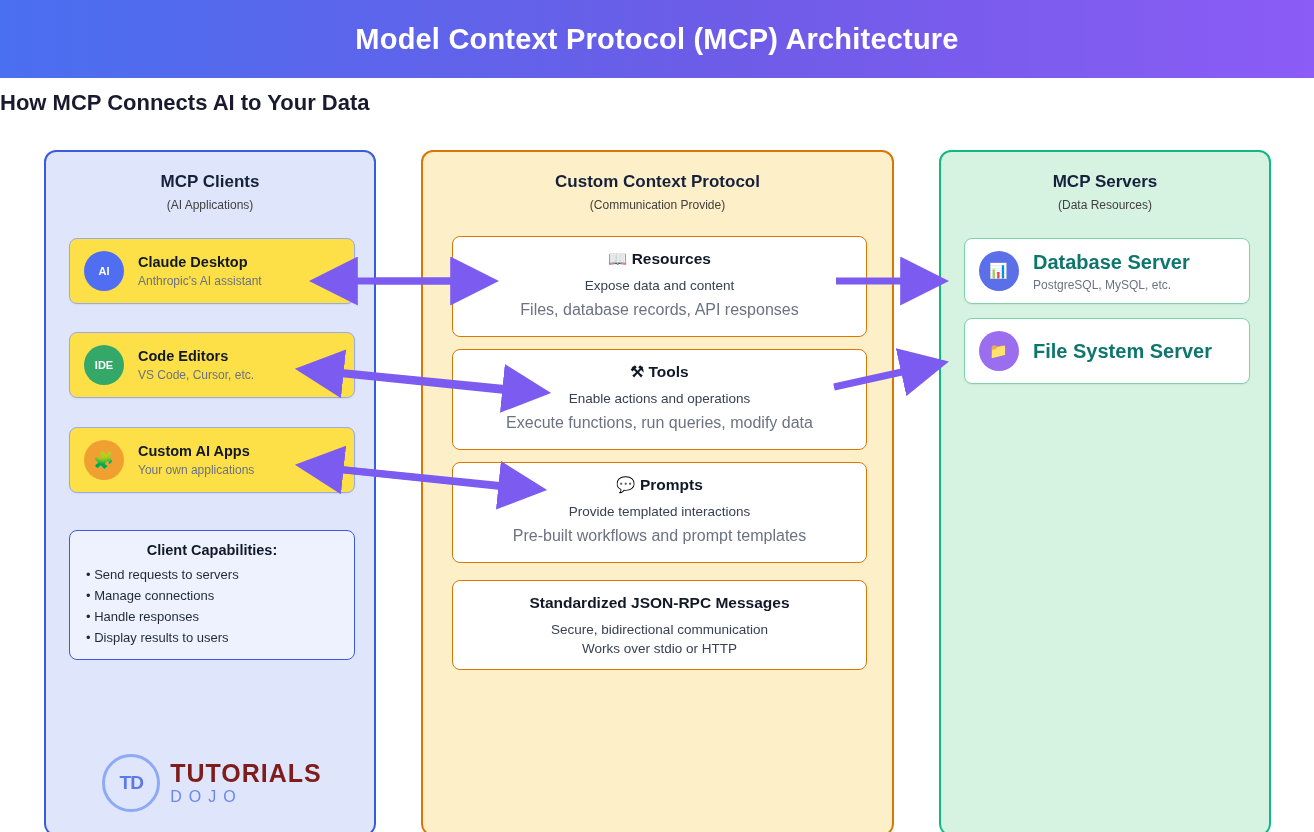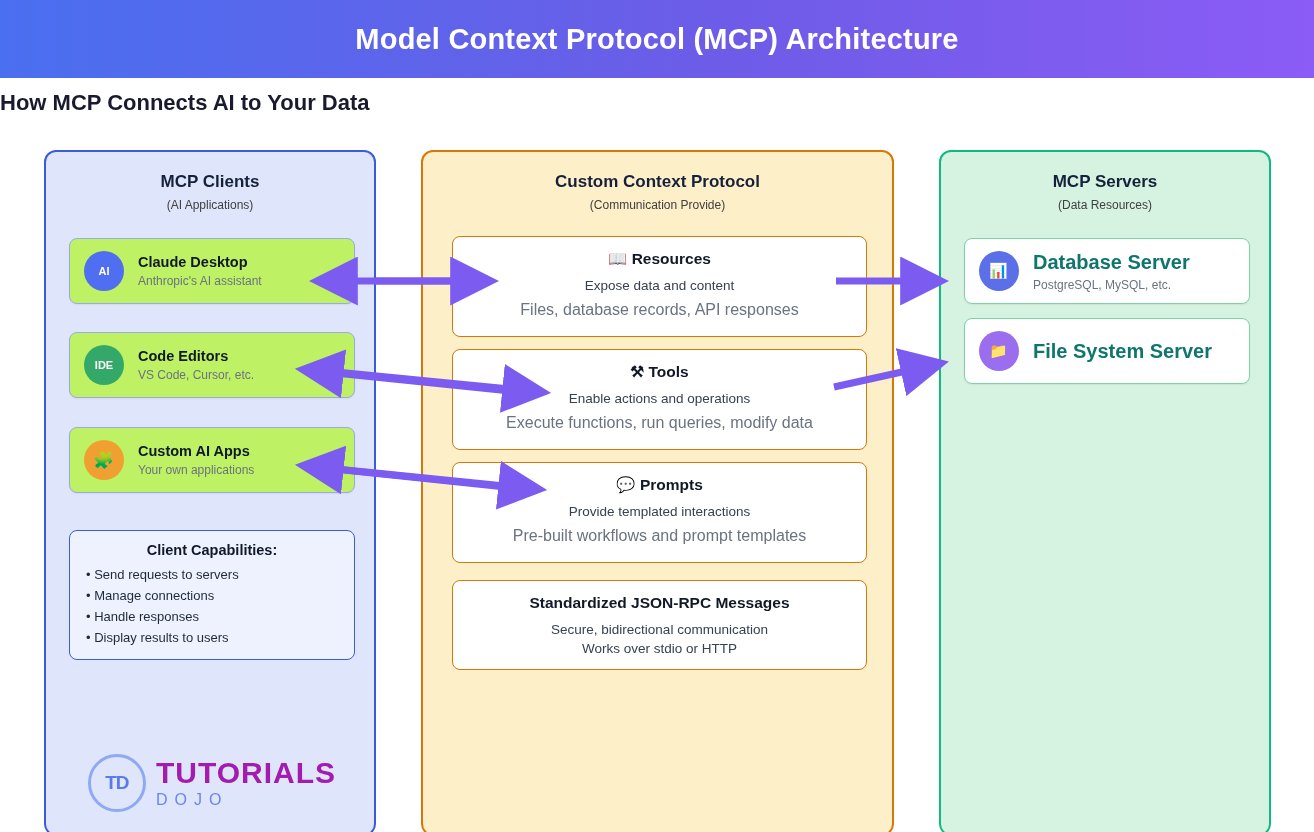--- a/index.html
+++ b/index.html
@@ -77,21 +77,21 @@
     color: #404040;
     margin-top: 6px;
   }
 
   
   .client-card {
     position: absolute;
     left: 23px;
     width: 286px;
     height: 66px;
-    background: #bef264;
+    background: #fde047;
     border: 1px solid #9aa9e8;
     border-radius: 8px;
     display: flex;
     align-items: center;
     padding-left: 14px;
     box-shadow: 0 1px 2px rgba(0,0,0,0.06);
   }
   .avatar {
     width: 40px; height: 40px;
     border-radius: 50%;
@@ -143,21 +143,21 @@
   .logo-circle {
     width: 58px; height: 58px;
     border-radius: 50%;
     border: 3px solid #8ea9f5;
     display: flex; align-items: center; justify-content: center;
     color: #5b79e8; font-weight: bold; font-size: 19px;
     letter-spacing: -1px;
   }
   .logo-text { line-height: 1.05; }
   .logo-top {
-    font-size: 30px; font-weight: bold; color: #a21caf; letter-spacing: 1px;
+    font-size: 25px; font-weight: bold; color: #7f1d1d; letter-spacing: 1px;
   }
   .logo-bottom {
     font-size: 16px; font-weight: normal; color: #6b86ee; letter-spacing: 7px;
     margin-top: 3px;
   }
 
   
   .proto-card {
     position: absolute;
     left: 29px;

